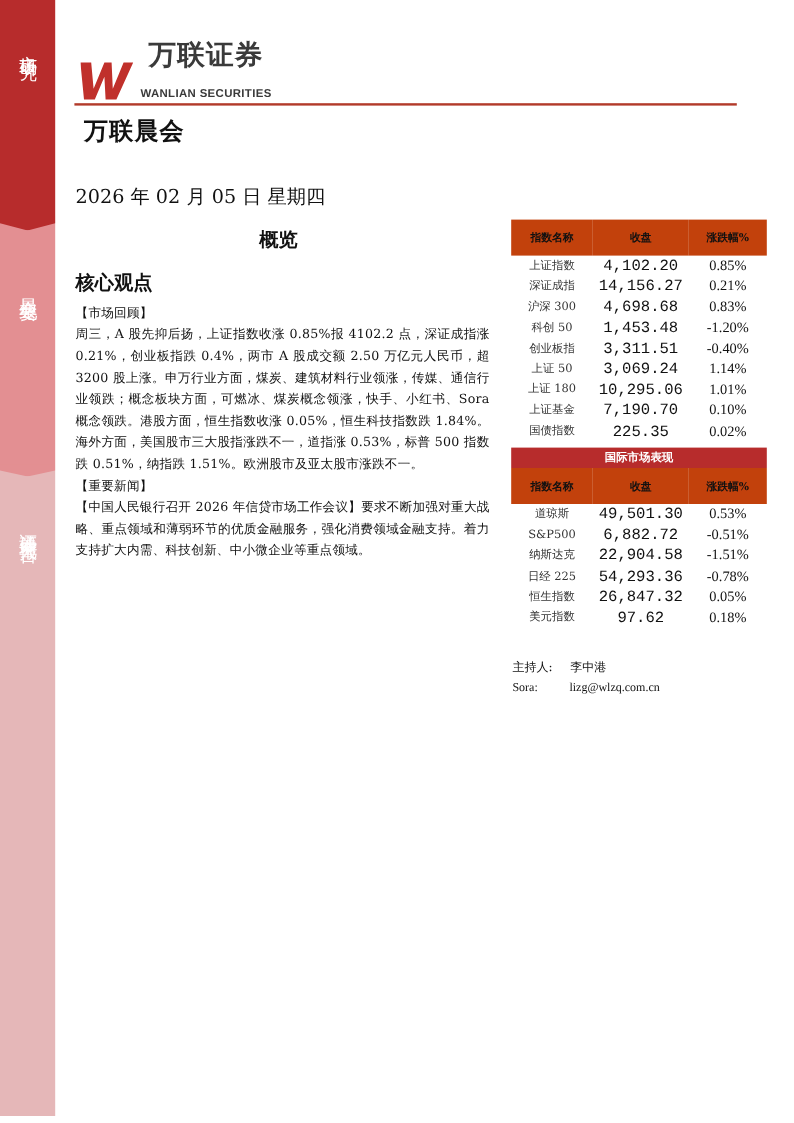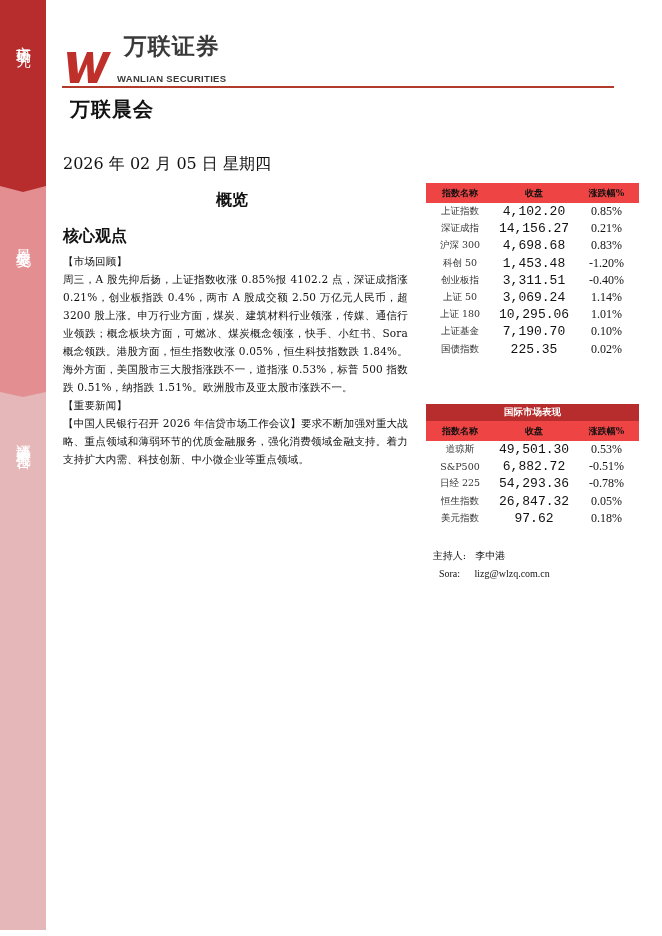--- a/index.html
+++ b/index.html
@@ -45,30 +45,30 @@
 
   
   .overview { position: absolute; left: 216px; top: 190px; font-size: 16px; font-weight: bold; }
   .core { position: absolute; left: 63px; top: 226px; font-size: 16px; font-weight: bold; }
   .body-text { position: absolute; left: 63px; top: 252px; width: 345px; font-size: 10.5px; line-height: 18px; text-align: justify; letter-spacing: 0.2px; }
   .body-text p { margin: 0; }
 
   
   .mtable { position: absolute; left: 426px; width: 213px; border-collapse: collapse; font-size: 10px; }
   .mtable .cap { background: #b72c2c; color: #fff; text-align: center; font-weight: bold; height: 17px; font-size: 9.5px; }
-  .mtable .hdr td { background: #ef4444; font-weight: bold; height: 20px; font-size: 9px; }
+  .mtable .hdr td { background: #c2410c; font-weight: bold; height: 30px; font-size: 9px; }
   .mtable td { text-align: center; height: 17.2px; padding: 0; }
   .mtable td.nm { width: 68px; font-size: 9.5px; color: #333; }
   .mtable td.cl { width: 80px; font-family: Liberation Mono, monospace; font-size: 13px; }
   .mtable td.pc { width: 65px; font-family: "Liberation Serif", serif; font-size: 12px; }
   .t1 { top: 183px; }
-  .t2 { top: 404px; }
+  .t2 { top: 373px; }
 
   .contact { position: absolute; left: 427px; font-size: 10px; }
-  .contact .lb { display: inline-block; width: 45px; text-align: center; }
+  .contact .lb { display: inline-block; width: 45px; }
   .c1 { top: 549px; }
   .c2 { top: 568px; font-family: "Liberation Serif", serif; }
 </style>
 </head>
 <body>
 
 <div class="sidebar">
   <div class="sb-seg sb-1">
     <span>市场研究</span>
   </div>
@@ -171,20 +171,25 @@
         <td class="nm">道琼斯</td>
         <td class="cl">49,501.30</td>
         <td class="pc">0.53%</td>
       </tr>
   <tr>
         <td class="nm">S&amp;P500</td>
         <td class="cl">6,882.72</td>
         <td class="pc">-0.51%</td>
       </tr>
   <tr>
+        <td class="nm">纳斯达克</td>
+        <td class="cl">22,904.58</td>
+        <td class="pc">-1.51%</td>
+      </tr>
+  <tr>
         <td class="nm">日经 225</td>
         <td class="cl">54,293.36</td>
         <td class="pc">-0.78%</td>
       </tr>
   <tr>
         <td class="nm">恒生指数</td>
         <td class="cl">26,847.32</td>
         <td class="pc">0.05%</td>
       </tr>
   <tr>

